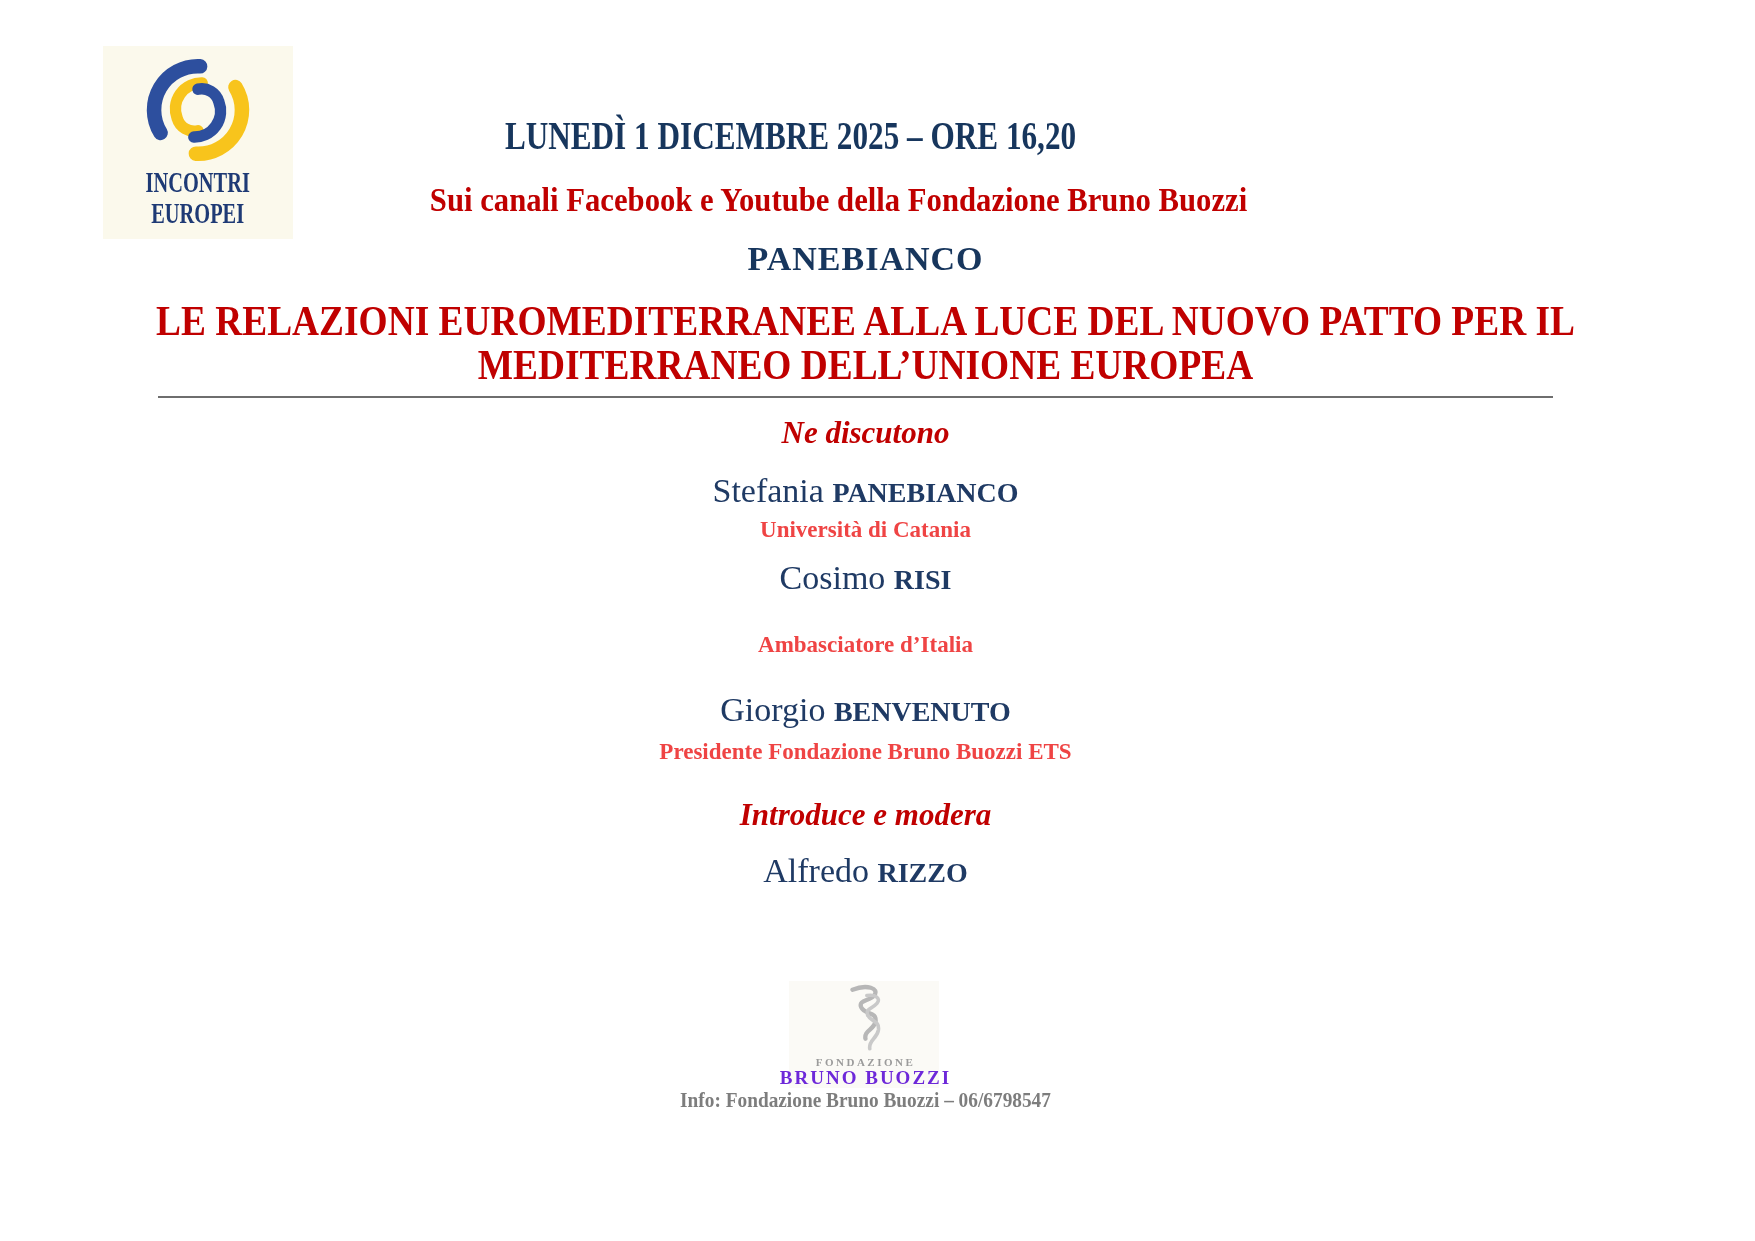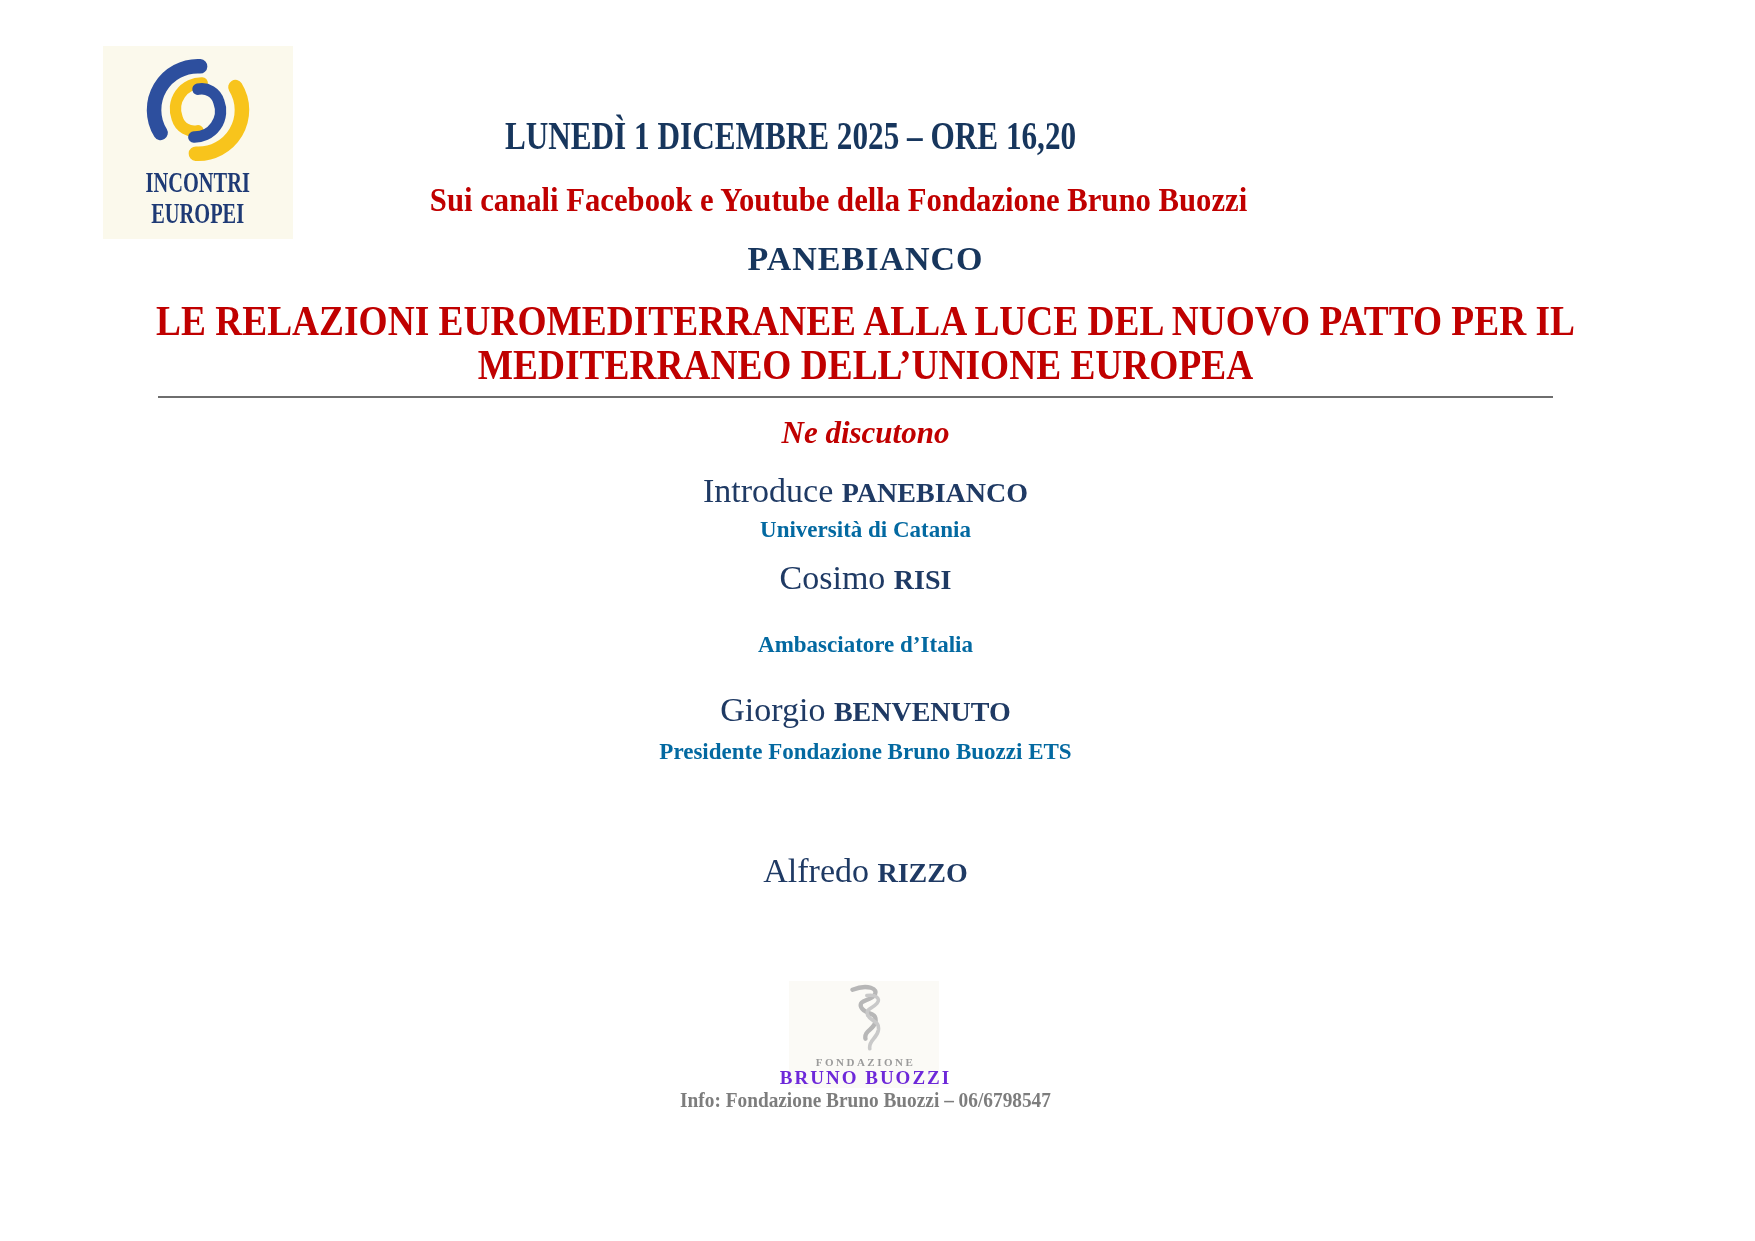--- a/index.html
+++ b/index.html
@@ -32,21 +32,21 @@
   .rule{position:absolute;top:396px;left:158px;width:1395px;height:2px;background:#6e6e6e;}
 
   
   .label{font-size:31px;font-weight:bold;line-height:36px;font-style:italic;}
   .lbl-discuss{top:415px;}
   .lbl-intro{top:797px;}
 
   
   .name{font-size:34px;color:#1f3a64;line-height:44px;}
   .name .last{font-size:28px;font-weight:bold;}
-  .role{font-size:23px;font-weight:bold;color:#0369a1;line-height:30px;}
+  .role{font-size:23px;font-weight:bold;color:#ef4444;line-height:30px;}
   .n1{top:469px;} .r1{top:515px;}
   .n2{top:556px;} .r2{top:630px;}
   .n3{top:688px;} .r3{top:737px;}
   .nm{top:849px;} .rm{top:895px;}
 
   
   .fbb-panel{position:absolute;left:789px;top:981px;width:150px;height:107px;background:#fbfaf6;}
   .fbb-swoosh{position:absolute;left:836px;top:984px;}
   .fbb-fondazione{top:1055px;font-size:11px;font-weight:bold;letter-spacing:2.5px;color:#9b9b9b;line-height:14px;}
   .fbb-name{top:1066px;font-size:19px;font-weight:bold;letter-spacing:2px;color:#6d28d9;line-height:24px;}
@@ -73,37 +73,38 @@
   <div class="abs navy dateline">LUNEDÌ 1 DICEMBRE 2025 – ORE 16,20</div>
   <div class="abs red channels">Sui canali Facebook e Youtube della Fondazione Bruno Buozzi</div>
   <div class="abs navy kicker">PANEBIANCO</div>
   <div class="abs red title1">LE RELAZIONI EUROMEDITERRANEE ALLA LUCE DEL NUOVO PATTO PER IL</div>
   <div class="abs red title2">MEDITERRANEO DELL’UNIONE EUROPEA</div>
   <div class="rule"></div>
 
   <div class="abs red label lbl-discuss">Ne discutono</div>
 
   <div class="abs name n1">
-    <span>Introduce</span>
+    <span>Stefania</span>
     <span class="last">PANEBIANCO</span>
   </div>
   <div class="abs role r1">Università di Catania</div>
 
   <div class="abs name n2">
     <span>Cosimo</span>
     <span class="last">RISI</span>
   </div>
   <div class="abs role r2">Ambasciatore d’Italia</div>
 
   <div class="abs name n3">
     <span>Giorgio</span>
     <span class="last">BENVENUTO</span>
   </div>
   <div class="abs role r3">Presidente Fondazione Bruno Buozzi ETS</div>
 
+  <div class="abs red label lbl-intro">Introduce e modera</div>
   <div class="abs name nm">
     <span>Alfredo</span>
     <span class="last">RIZZO</span>
   </div>
 
   <div class="fbb-panel"></div>
   <svg class="fbb-swoosh" width="56" height="72" viewBox="0 0 60 100">
     <path d="M14 8 C34 0 52 6 44 16 C38 24 22 22 26 32 C31 43 48 38 46 52 C44 64 30 64 32 76" fill="none" stroke="#b7b7b7" stroke-width="6" stroke-linecap="round"></path>
     <path d="M34 16 C46 14 54 20 48 27 C42 34 32 34 35 43 C39 53 52 50 50 64 C48 76 36 78 38 90" fill="none" stroke="#c9c9c9" stroke-width="5" stroke-linecap="round"></path>
   </svg>

